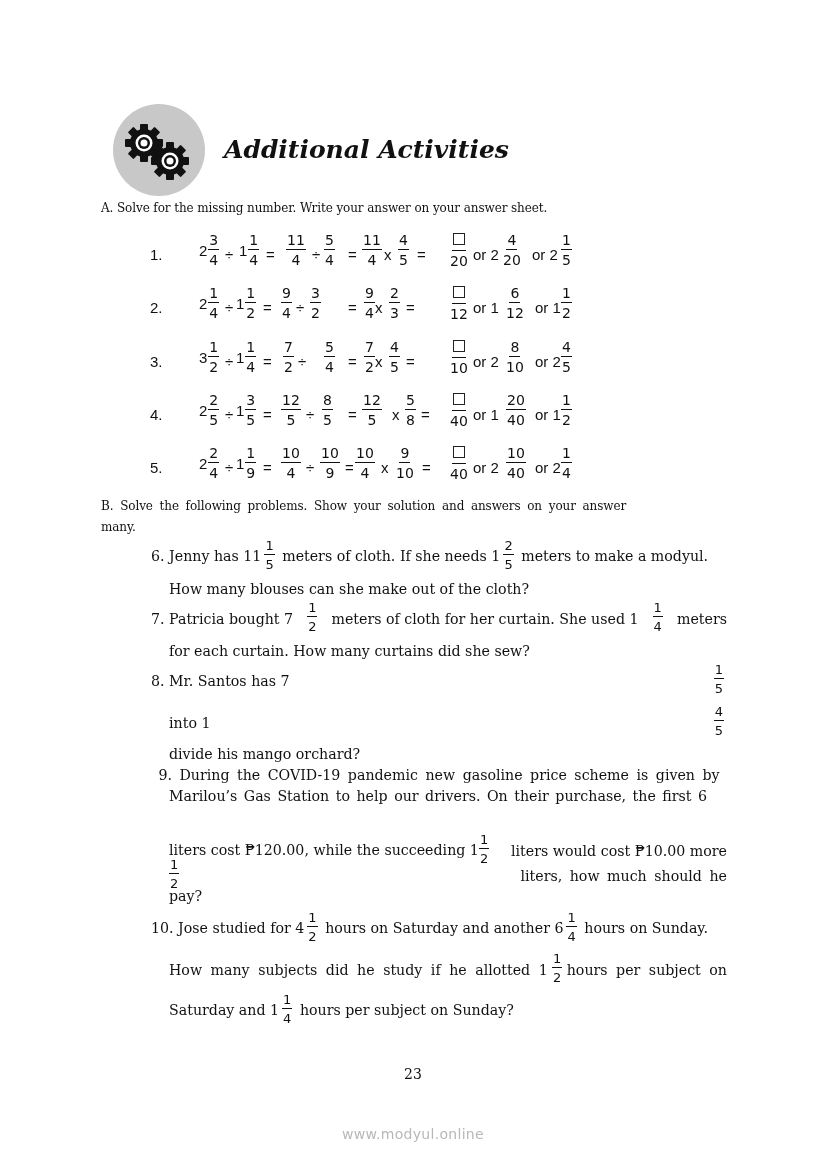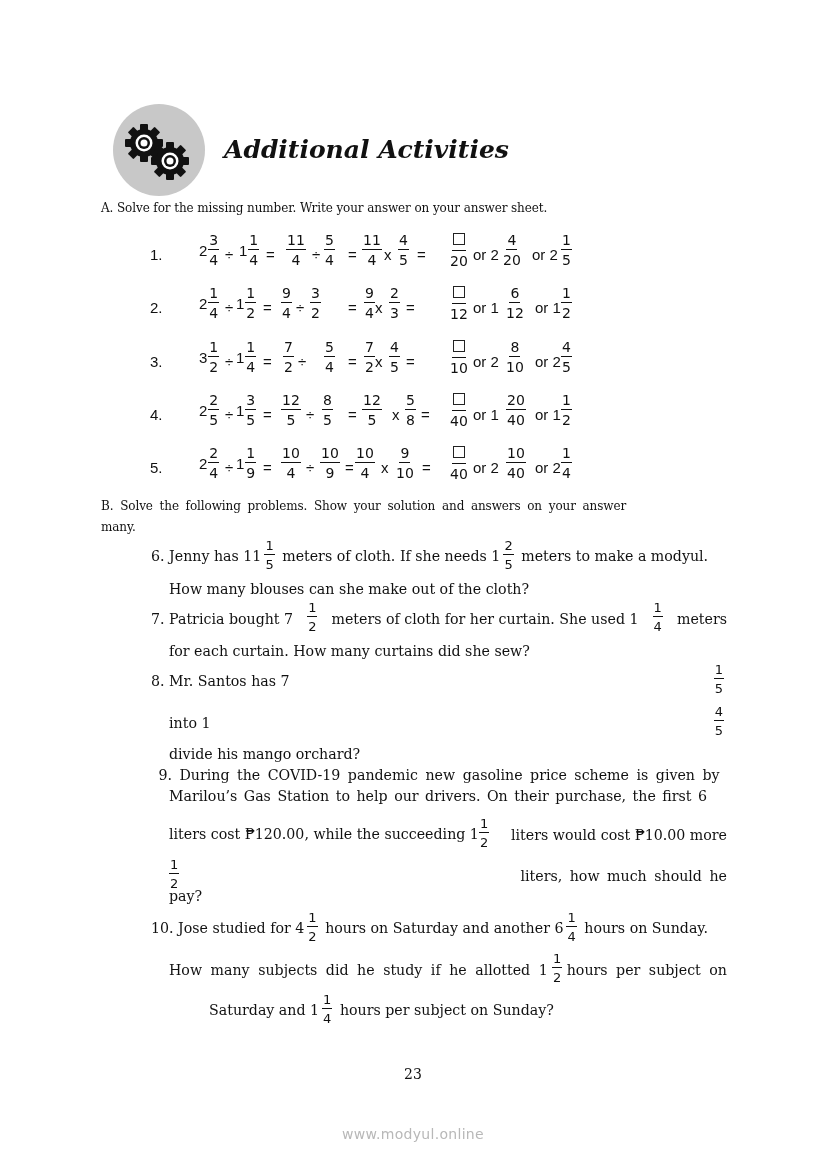--- a/index.html
+++ b/index.html
@@ -390,21 +390,21 @@
       </span>
   </div>
   <div class="line" style="top:81px; left:18px;">divide his mango orchard?</div>
 </div>
 
 <div class="para" style="left:151px; top:767px; width:576px;">
   <div class="line justify" style="top:0; width:576px;justify-content:center;">
     <span style="word-spacing:3px;">9. During the COVID-19 pandemic new gasoline price scheme is given by</span>
   </div>
   <div class="line" style="top:21px; left:18px; width:558px; word-spacing:2px;">Marilou’s Gas Station to help our drivers. On their purchase, the first 6</div>
-  <div class="line justify" style="top:52px; left:18px; width:558px;">
+  <div class="line justify" style="top:68px; left:18px; width:558px;">
     <span><span>liters cost ₱120.00, while the succeeding 1</span><span class="ifrac" style="margin:0 2px 0 0;">
           <span class="n">1</span>
           <span class="d">2</span>
         </span></span>
     <span>liters would cost ₱10.00 more</span>
   </div>
   <div class="line justify" style="top:93px; left:18px; width:558px;">
     <span><span class="ifrac" style="margin:0 2px 0 0;">
           <span class="n">1</span>
           <span class="d">2</span>
@@ -425,21 +425,21 @@
         </span> <span>hours on Sunday.</span></span>
   </div>
   <div class="line justify" style="top:41px; left:18px; width:558px;">
     <span style="word-spacing:4px;">How many subjects did he study if he allotted 1</span>
     <span class="ifrac">
         <span class="n">1</span>
         <span class="d">2</span>
       </span>
     <span style="word-spacing:4px;">hours per subject on</span>
   </div>
-  <div class="line" style="top:82px; left:18px;margin-left:40px;">
+  <div class="line" style="top:82px; left:18px;">
     <span>Saturday and 1</span><span class="ifrac">
         <span class="n">1</span>
         <span class="d">4</span>
       </span> <span>hours per subject on Sunday?</span>
   </div>
 </div>
 
 <div class="page-num">23</div>
 <div class="watermark">www.modyul.online</div>
 

